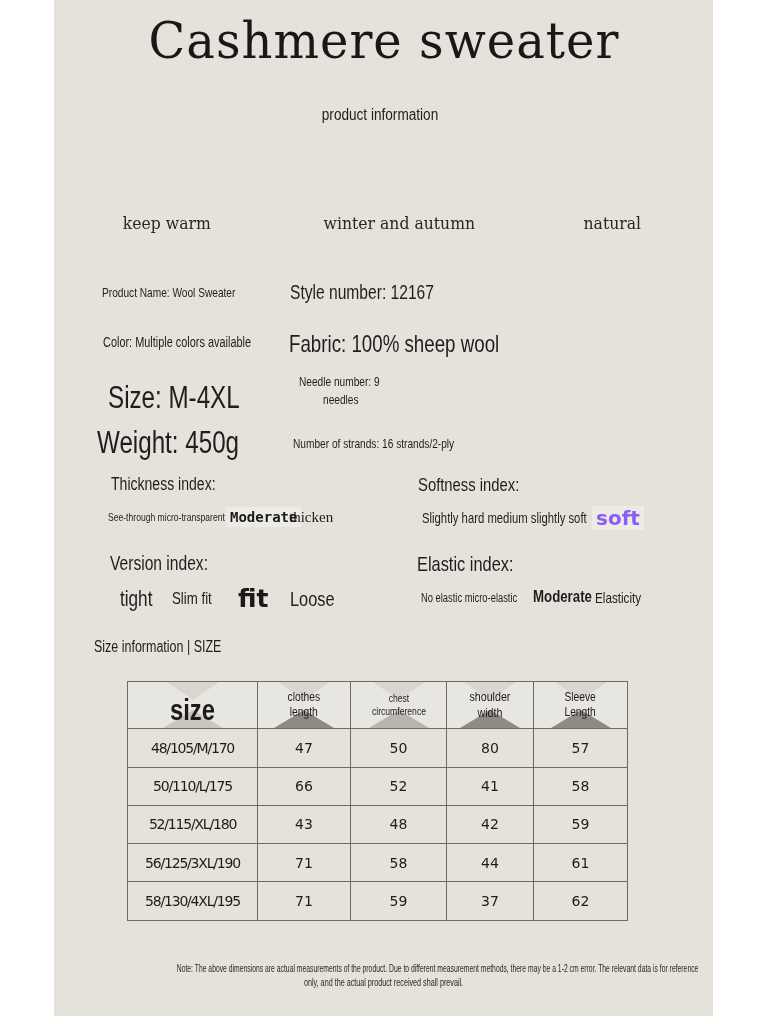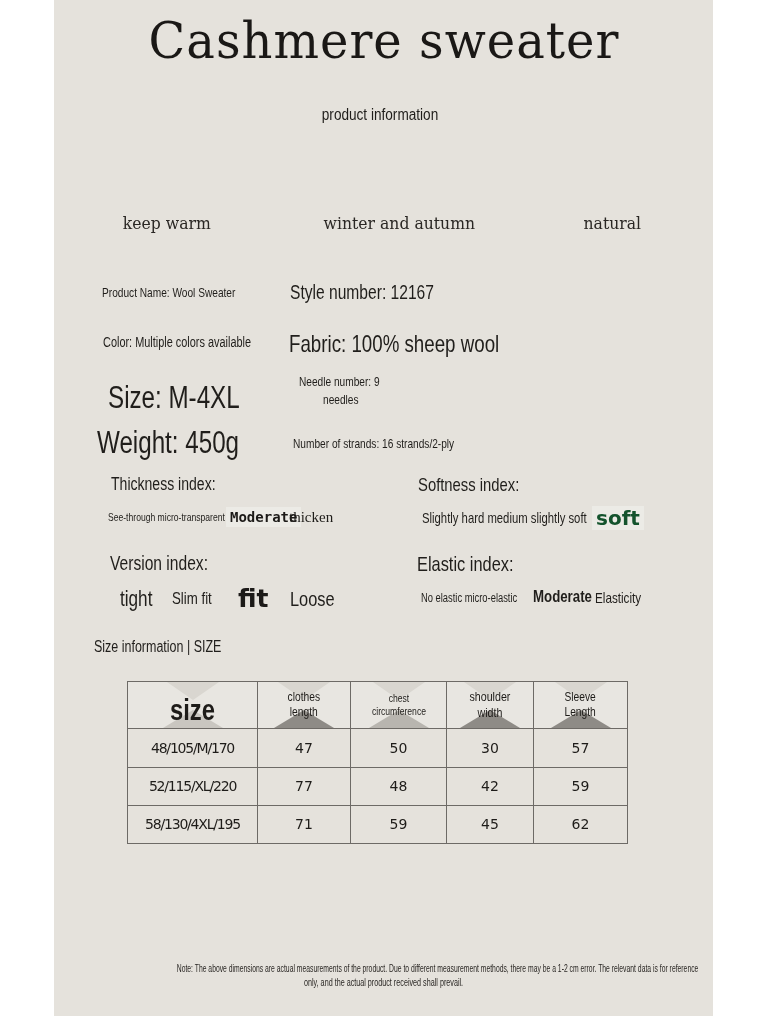--- a/index.html
+++ b/index.html
@@ -83,21 +83,21 @@
 <div class="abs cond" style="left:97px; top:425px; font-size:31px;">Weight: 450g</div>
 <div class="abs cond" style="left:293px; top:436px; font-size:13px;">Number of strands: 16 strands/2-ply</div>
 
 <div class="abs cond" style="left:111px; top:474px; font-size:18px;">Thickness index:</div>
 <div class="abs cond" style="left:108px; top:511px; font-size:11px;">See-through micro-transparent</div>
 <div class="abs hi" style="left:226px; top:507px; font-family:'DejaVu Sans Mono', monospace; font-size:14px; font-weight:bold; color:#1c1a18;">Moderate</div>
 <div class="abs" style="left:289px; top:509px; font-family:Liberation Serif, serif; font-size:15px;">thicken</div>
 
 <div class="abs cond" style="left:418px; top:474px; font-size:19px;">Softness index:</div>
 <div class="abs cond" style="left:422px; top:510px; font-size:14.5px;">Slightly hard medium slightly soft</div>
-<div class="abs hi" style="left:592px; top:506px; font-family:'DejaVu Sans', sans-serif; font-size:20px; font-weight:bold; color:#14532d; padding:0 4px;">soft</div>
+<div class="abs hi" style="left:592px; top:506px; font-family:'DejaVu Sans', sans-serif; font-size:20px; font-weight:bold; color:#8b5cf6; padding:0 4px;">soft</div>
 
 <div class="abs cond" style="left:110px; top:552px; font-size:20px;">Version index:</div>
 <div class="abs cond" style="left:120px; top:586px; font-size:22px;">tight</div>
 <div class="abs cond" style="left:172px; top:589px; font-size:17px;">Slim fit</div>
 <div class="abs" style="left:238px; top:584px; font-family:'DejaVu Sans', sans-serif; font-size:25px; font-weight:bold; color:#1c1a18;">fit</div>
 <div class="abs cond" style="left:290px; top:587px; font-size:21px;">Loose</div>
 
 <div class="abs cond" style="left:417px; top:552px; font-size:21px;">Elastic index:</div>
 <div class="abs cond" style="left:421px; top:591px; font-size:12px;">No elastic micro-elastic</div>
 <div class="abs cond" style="left:533px; top:587px; font-size:17px; font-weight:bold;">Moderate</div>
@@ -140,35 +140,49 @@
         <span class="hg-bot"></span>
         <span class="th-label" style="font-size:12.5px;"><span>Sleeve</span><br><span>Length</span></span>
       </th>
     </tr>
   </thead>
   <tbody>
     <tr>
       <td class="size-cell">48/105/M/170</td>
       <td>47</td>
       <td>50</td>
-      <td>30</td>
+      <td>80</td>
       <td>57</td>
     </tr>
     <tr>
-      <td class="size-cell">52/115/XL/220</td>
-      <td>77</td>
+      <td class="size-cell">50/110/L/175</td>
+      <td>66</td>
+      <td>52</td>
+      <td>41</td>
+      <td>58</td>
+    </tr>
+    <tr>
+      <td class="size-cell">52/115/XL/180</td>
+      <td>43</td>
       <td>48</td>
       <td>42</td>
       <td>59</td>
     </tr>
     <tr>
+      <td class="size-cell">56/125/3XL/190</td>
+      <td>71</td>
+      <td>58</td>
+      <td>44</td>
+      <td>61</td>
+    </tr>
+    <tr>
       <td class="size-cell">58/130/4XL/195</td>
       <td>71</td>
       <td>59</td>
-      <td>45</td>
+      <td>37</td>
       <td>62</td>
     </tr>
   </tbody>
 </table>
 
 <div class="abs note">
   <span style="white-space:nowrap; transform:scaleX(0.68); transform-origin:center;">Note: The above dimensions are actual measurements of the product. Due to different measurement methods, there may be a 1-2 cm error. The relevant data is for reference</span><br>
   <span style="transform:scaleX(0.72);">only, and the actual product received shall prevail.</span>
 </div>
 

